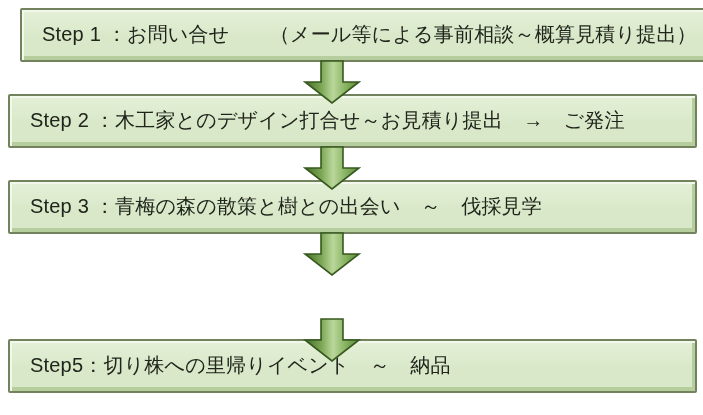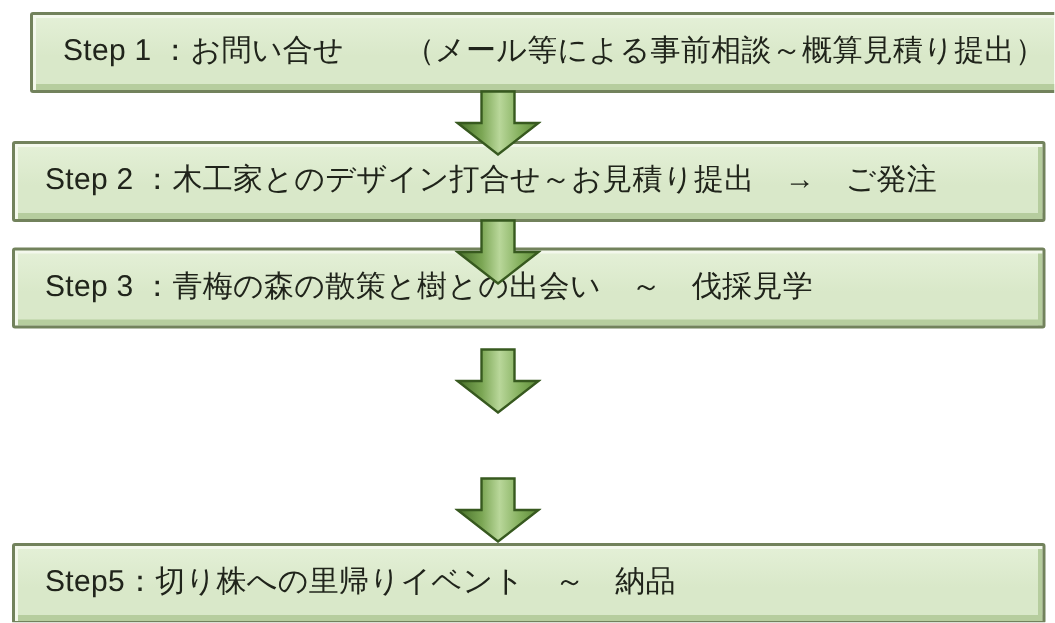--- a/index.html
+++ b/index.html
@@ -45,23 +45,23 @@
   }
   .flow-arrow {
     position: absolute;
     left: 303px;
     width: 58px;
     height: 44px;
     z-index: 2;
   }
   .pos-1 { top: 8px; margin-left: 12px; }
   .pos-2 { top: 94px; }
-  .pos-3 { top: 165px; }
+  .pos-3 { top: 180px; }
   .pos-4 { top: 266px; }
-  .pos-5 { top: 362px; }
+  .pos-5 { top: 339px; }
   .arr-1 { top: 60px; }
   .arr-2 { top: 146px; }
   .arr-3 { top: 232px; }
   .arr-4 { top: 318px; }
   .svg-defs {
     position: absolute;
     width: 0;
     height: 0;
   }
 </style>

